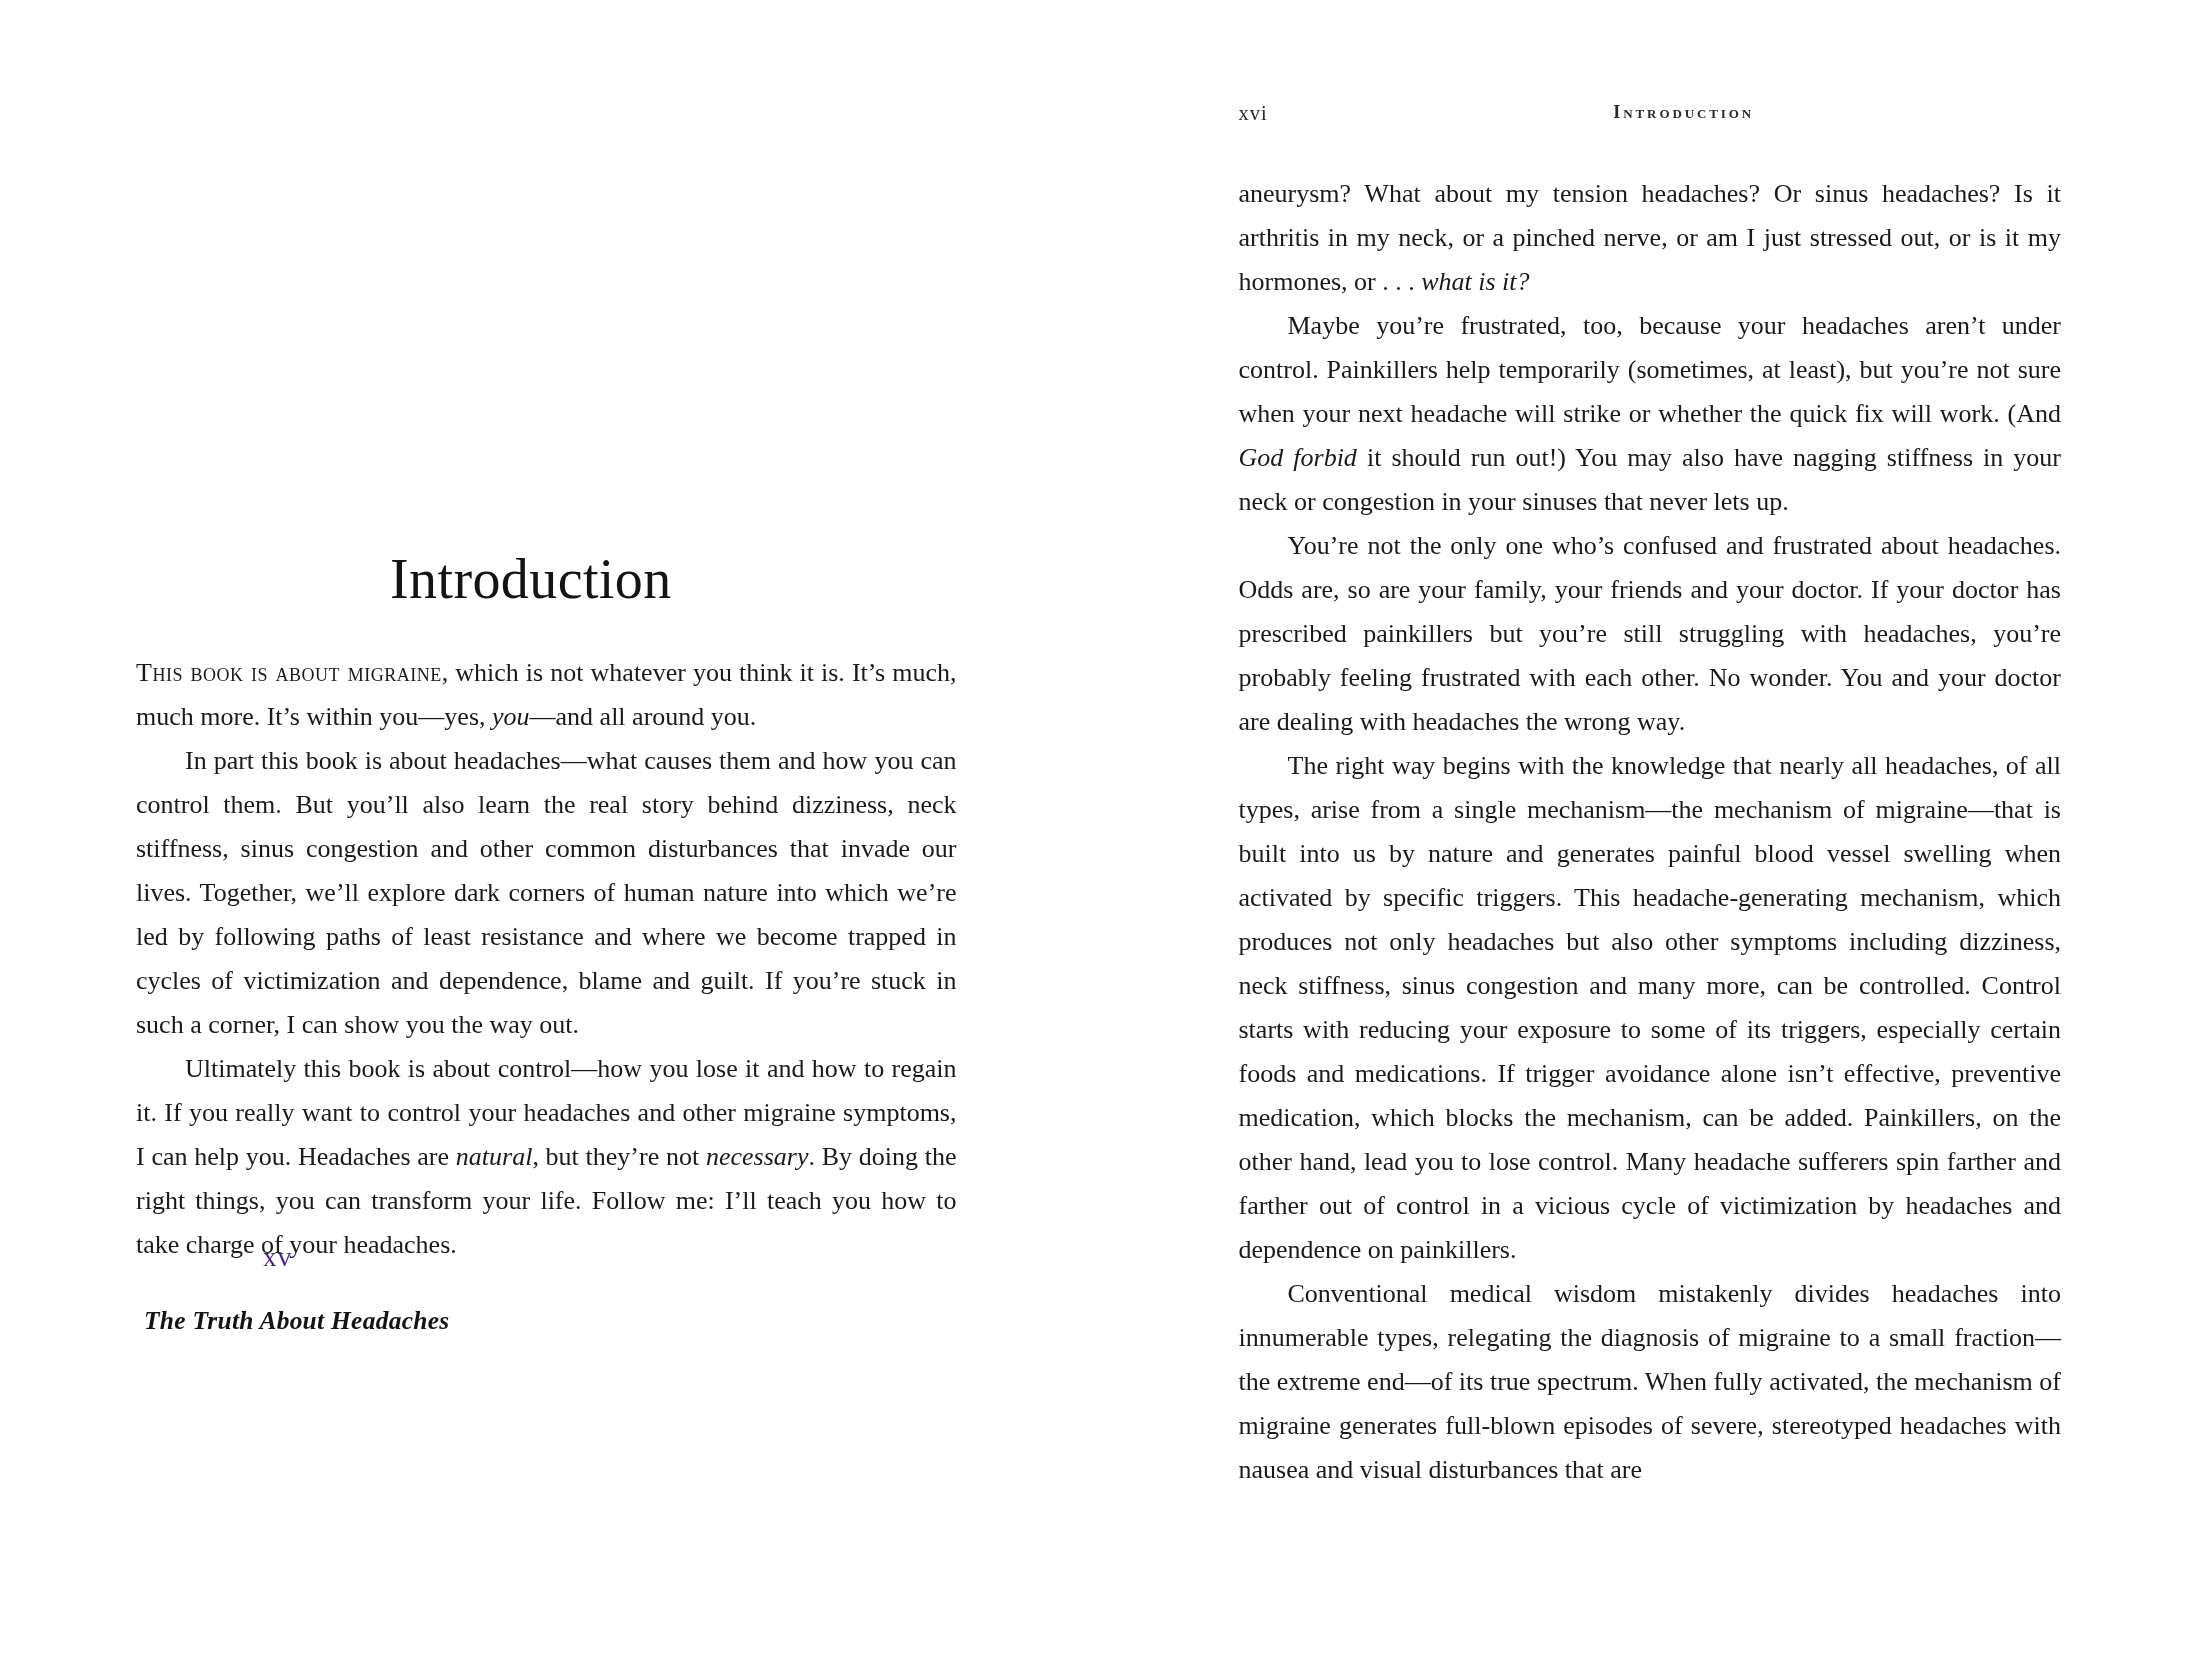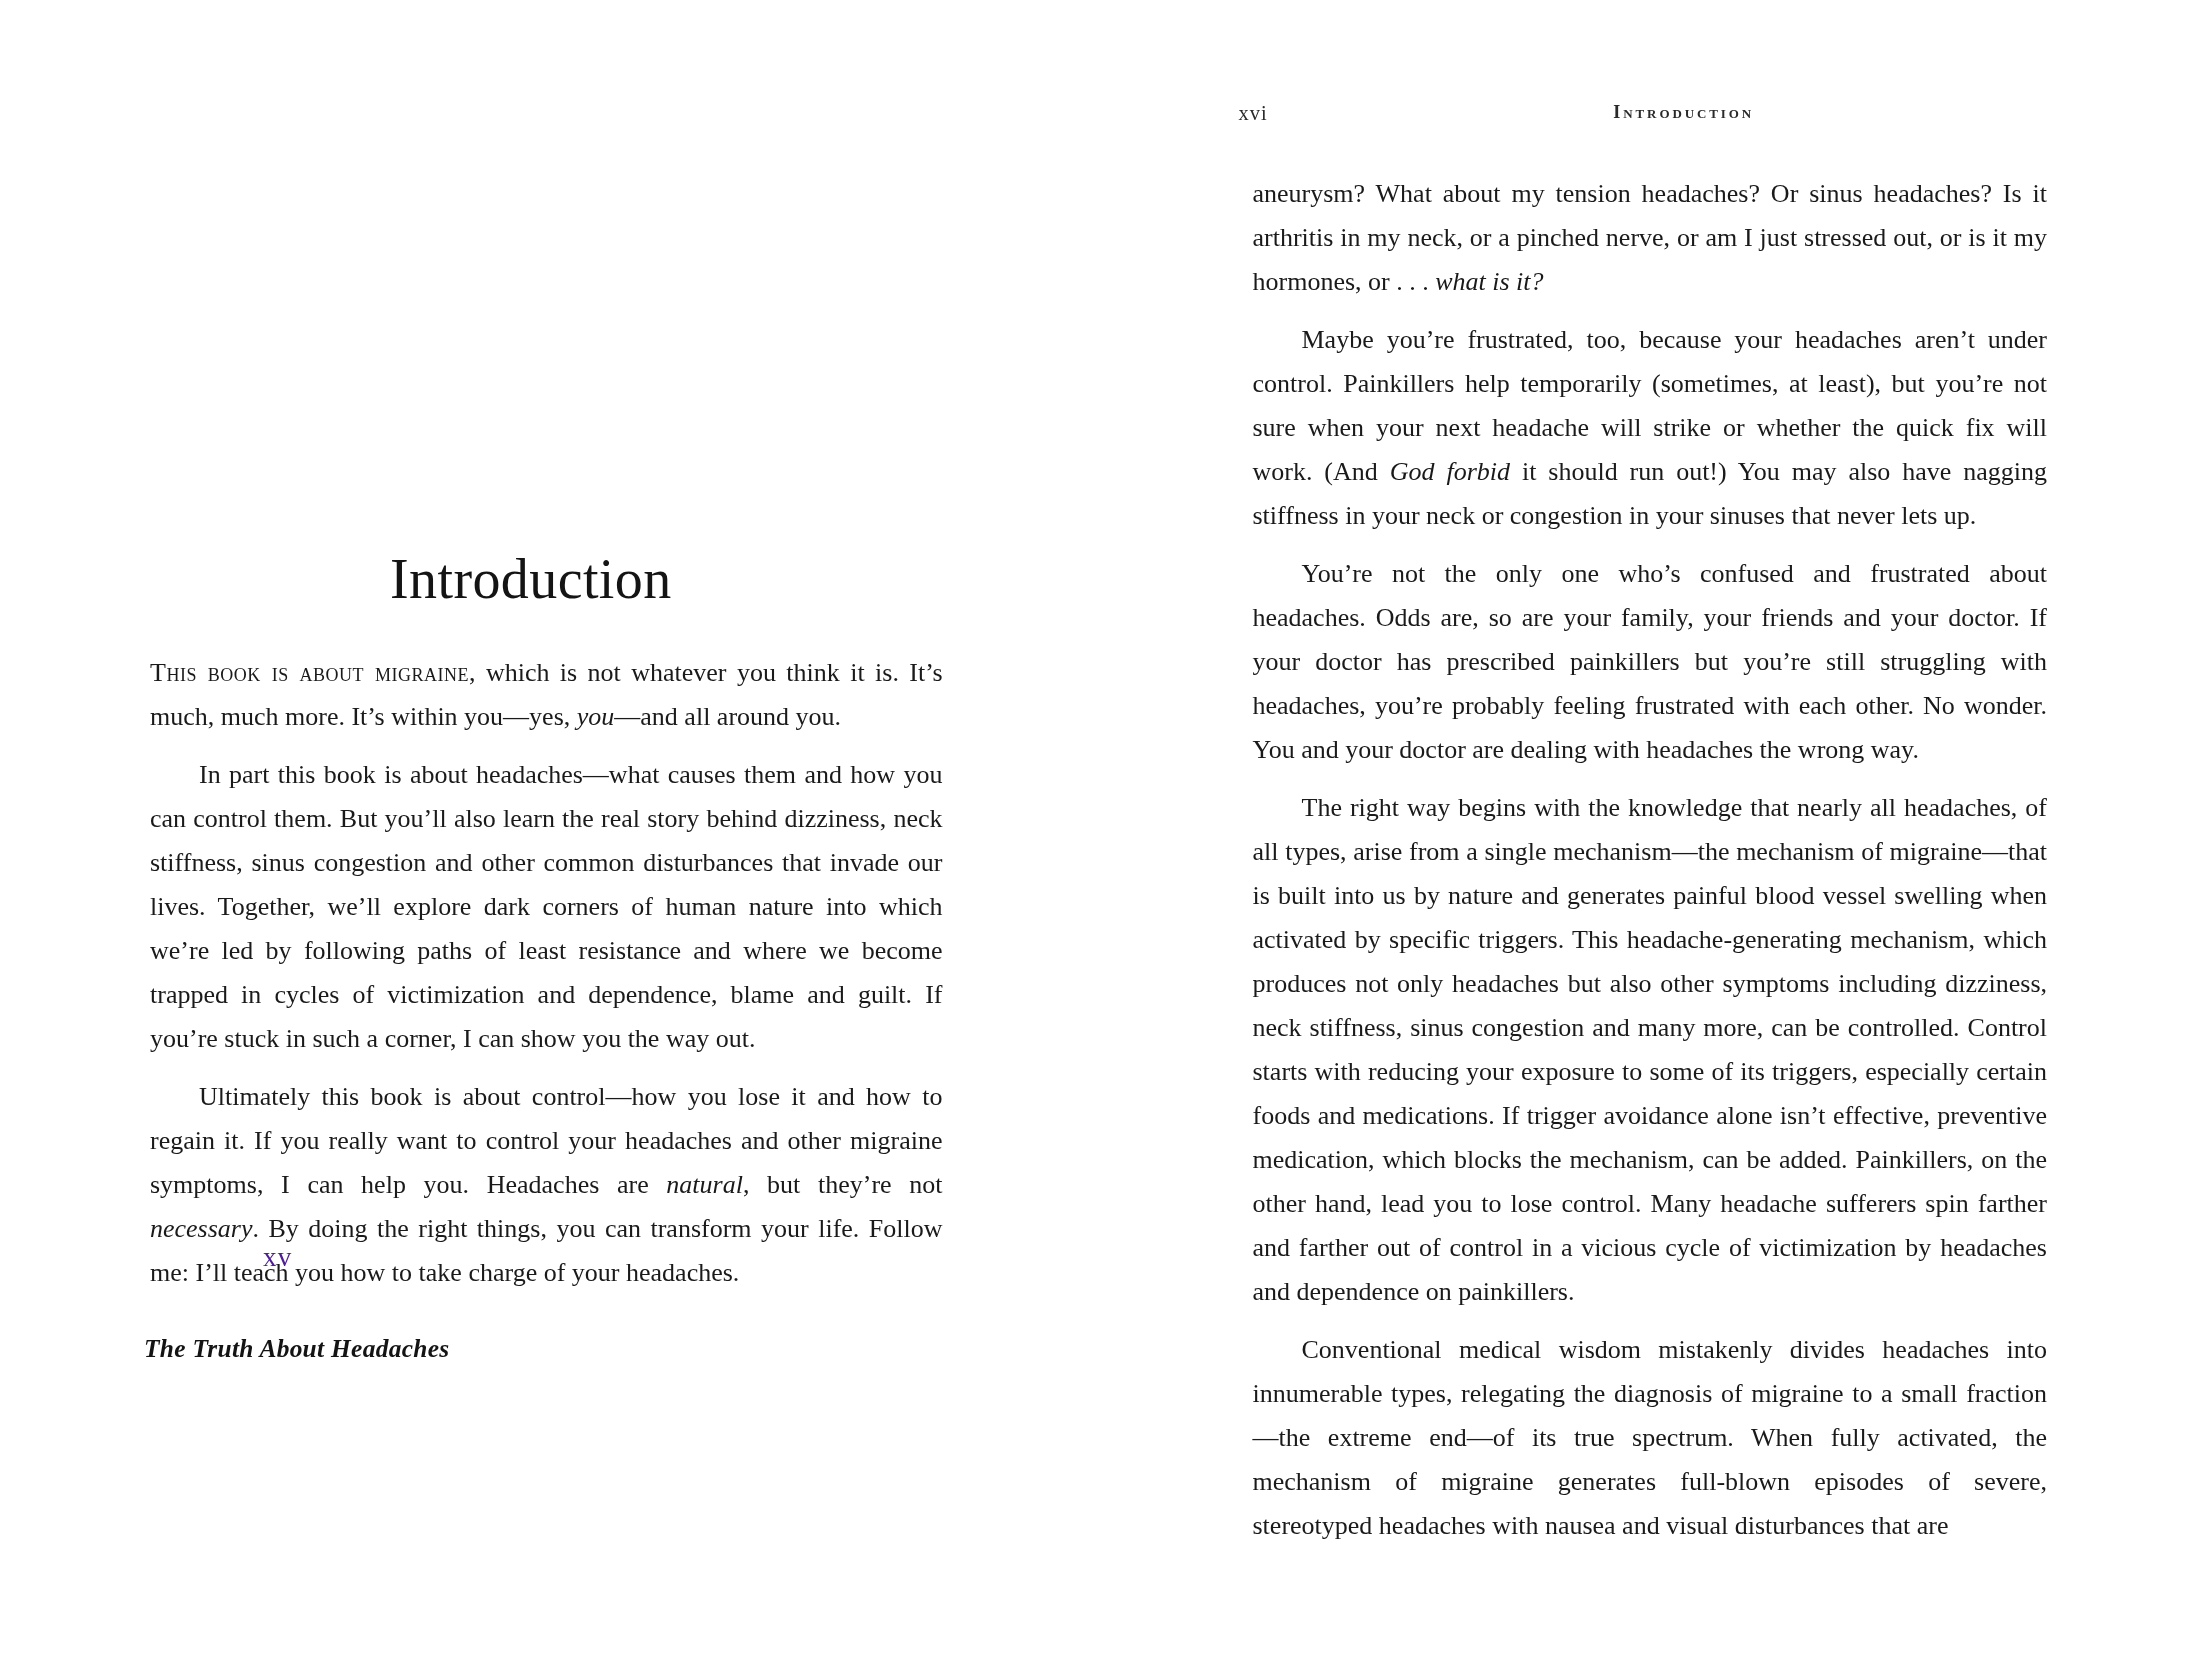--- a/index.html
+++ b/index.html
@@ -38,21 +38,21 @@
     color: #141414;
     margin: 0;
     padding-top: 551px;
     padding-left: 254px;
     line-height: 1;
   }
   .body-col-left {
     margin-top: 44px;
   }
   p.body {
-    margin: 14px;
+    margin: 0;
     font-size: 26px;
     line-height: 44px;
     text-align: justify;
     text-justify: inter-word;
     color: #1a1a1a;
     hyphens: none;
   }
   p.body.indent {
     text-indent: 49px;
   }

